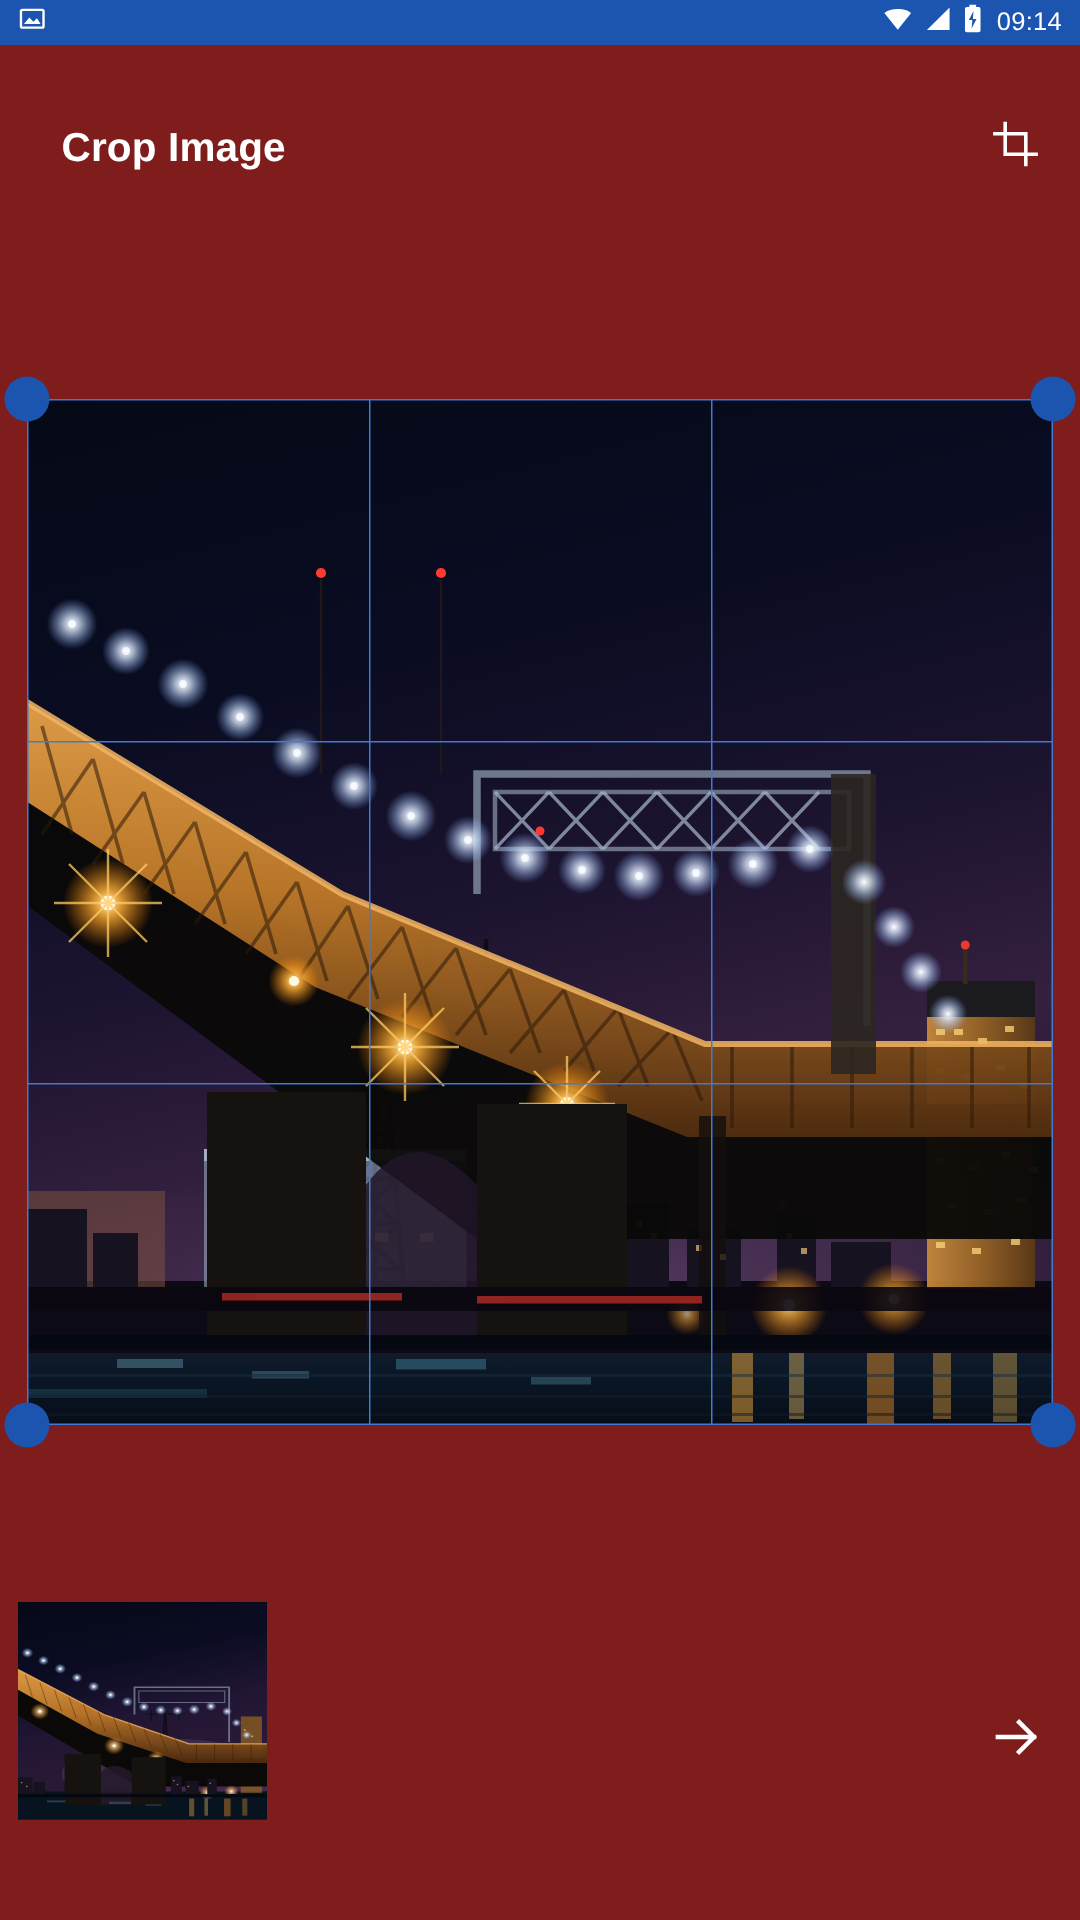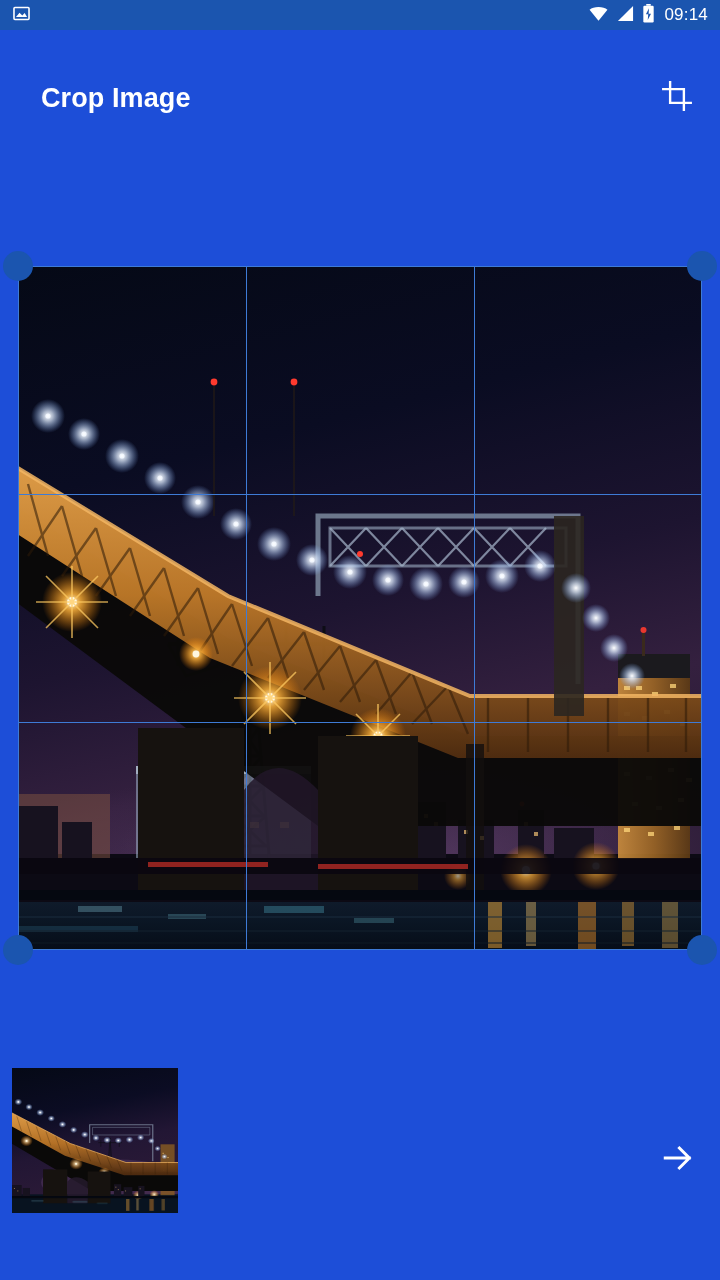--- a/index.html
+++ b/index.html
@@ -2,21 +2,21 @@
 <html><head>
 <meta charset="utf-8">
 <style>
   * { margin:0; padding:0; box-sizing:border-box; }
   html,body{
     width:720px; height:1280px;
     background:#191919;
     font-family:"Liberation Sans", sans-serif;
     overflow:hidden;
   }
-  .screen{ position:relative; width:720px; height:1280px; background:#1d4ed8; }
+  .screen{ position:relative; width:720px; height:1280px; background:#7f1d1d; }
 
   
   .status-bar{
     position:absolute; top:0; left:0; width:720px; height:30px;
     background:#1B55AF;
     display:flex; align-items:center; justify-content:space-between;
     padding:0 12px;
   }
   .status-left{ display:flex; align-items:center; gap:8px; }
   .status-right{ display:flex; align-items:center; gap:7px; }

